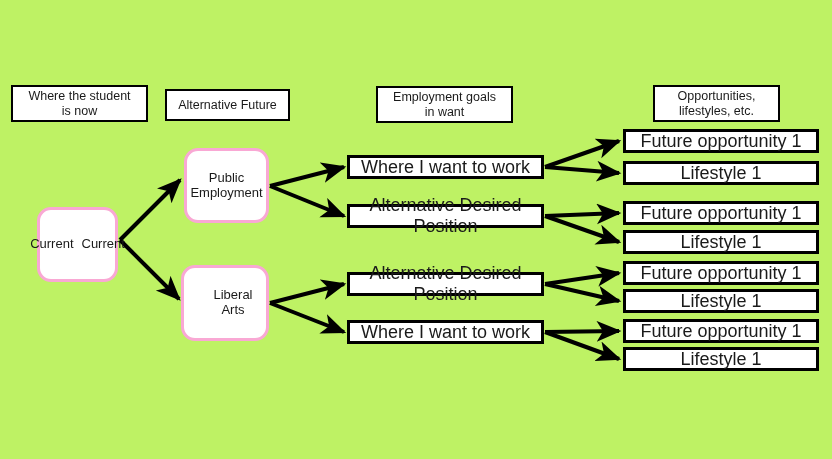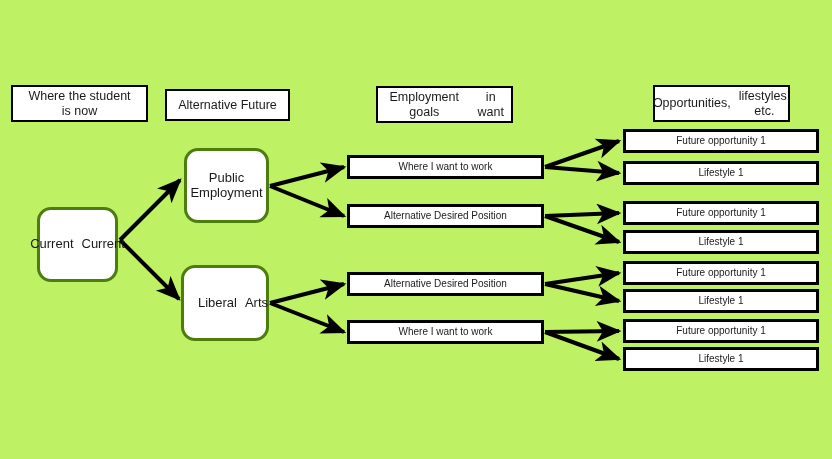--- a/index.html
+++ b/index.html
@@ -34,27 +34,27 @@
     justify-content: center;
     text-align: center;
     line-height: 1.15;
     z-index: 3;
   }
   .header-box {
     border: 2px solid #000000;
     font-size: 12.5px;
   }
   .rounded-node {
-    border: 3px solid #4d7c0f;
+    border: 3px solid #f9a8d4;
     border-radius: 14px;
     font-size: 13px;
   }
   .goal-box, .outcome-box {
     border: 3px solid #000000;
-    font-size: 10px;
+    font-size: 18px;
   }
   .node span {
     display: block;
     padding: 0 4px;
   }
 </style>
 </head>
 <body>
 
 <div id="canvas">
@@ -91,41 +91,41 @@
 
   <div class="node header-box" style="left:11px; top:85px; width:137px; height:37px; flex-direction:column;">
     <span>Where the student</span>
     <span>is now</span>
   </div>
 
   <div class="node header-box" style="left:165px; top:89px; width:125px; height:32px;">
     <span>Alternative Future</span>
   </div>
 
-  <div class="node header-box" style="left:376px; top:86px; width:137px; height:37px; ">
+  <div class="node header-box" style="left:376px; top:86px; width:137px; height:37px; flex-direction:column;">
     <span>Employment  goals</span>
     <span>in want</span>
   </div>
 
-  <div class="node header-box" style="left:653px; top:85px; width:137px; height:37px; flex-direction:row;">
+  <div class="node header-box" style="left:653px; top:85px; width:127px; height:37px; flex-direction:column;">
     <span>Opportunities,</span>
     <span>lifestyles, etc.</span>
   </div>
 
   <div class="node rounded-node" style="left:37px; top:207px; width:81px; height:75px; flex-direction:row;">
     <span>Current</span>
     <span>Current</span>
   </div>
 
   <div class="node rounded-node" style="left:184px; top:148px; width:85px; height:75px; flex-direction:column;">
     <span>Public</span>
     <span>Employment</span>
   </div>
 
-  <div class="node rounded-node" style="left:181px; top:265px; width:88px; height:76px; flex-direction:row;padding-left:16px;">
+  <div class="node rounded-node" style="left:181px; top:265px; width:88px; height:76px; flex-direction:column;padding-left:16px;">
     <span>Liberal</span>
     <span>Arts</span>
   </div>
 
   <div class="node goal-box" style="left:347px; top:155px; width:197px; height:24px;">
     <span>Where I want to work</span>
   </div>
   <div class="node goal-box" style="left:347px; top:204px; width:197px; height:24px;">
     <span>Alternative Desired Position</span>
   </div>

